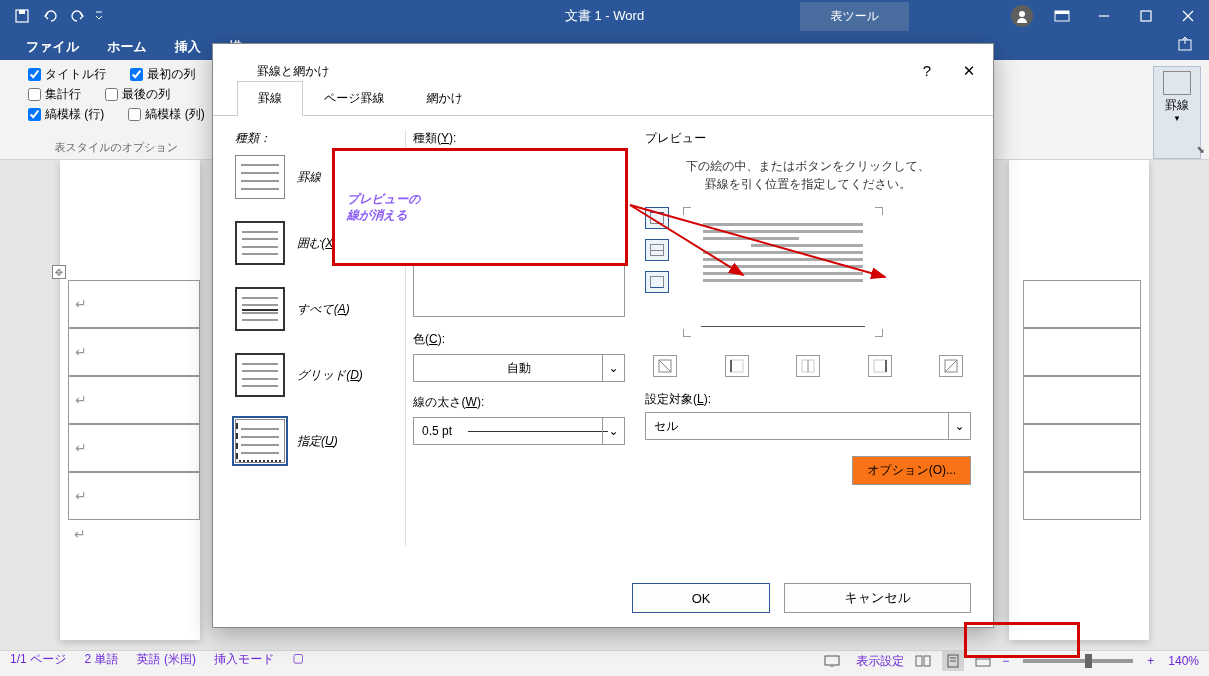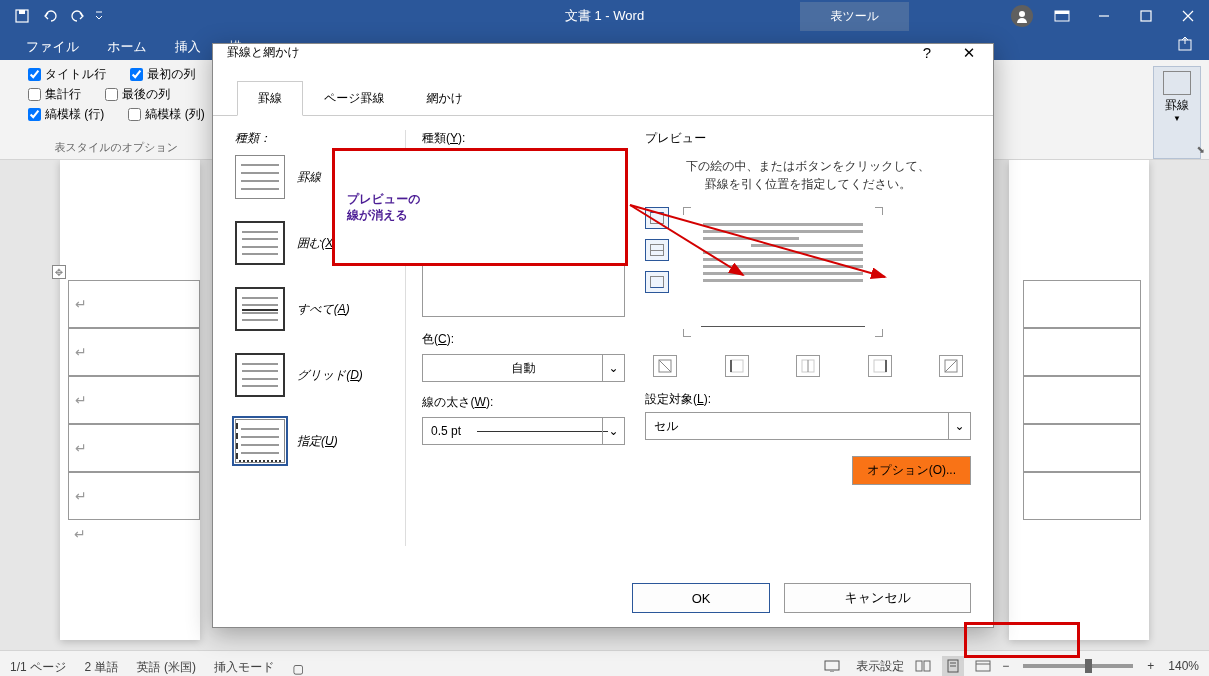--- a/index.html
+++ b/index.html
@@ -10,21 +10,21 @@
     .qat { display: flex; padding-left: 8px; gap: 0; }
     .qat-btn { width: 28px; height: 28px; display: flex; align-items: center; justify-content: center; cursor: pointer; }
     .title-center { position: absolute; left: 50%; transform: translateX(-50%); font-size: 13px; }
     .title-tool { position: absolute; right: 300px; font-size: 12px; padding: 6px 30px; background: #4a6da0; }
     .win-controls { position: absolute; right: 0; display: flex; }
     .win-btn { width: 42px; height: 32px; display: flex; align-items: center; justify-content: center; cursor: pointer; }
     .user-circle { width: 22px; height: 22px; border-radius: 50%; background: #5f5f5f; display: flex; align-items: center; justify-content: center; margin: 5px 8px 0 0; }
     
     
     .ribbon-tabs { height: 28px; background: #2b579a; display: flex; padding-left: 12px; color: white; }
-    .ribbon-tab { padding: 6px 14px; cursor: pointer; font-size: 13px; }
+    .ribbon-tab { padding: 6px 14px; cursor: pointer; font-size: 13px; font-weight: bold; }
     .ribbon-share { margin-left: auto; padding: 4px 14px; }
     
     
     .ribbon { height: 100px; background: #f3f3f3; border-bottom: 1px solid #d4d4d4; display: flex; padding: 6px 0 0 18px; position: relative; }
     .ribbon-group { padding: 0 10px 4px 10px; display: flex; flex-direction: column; border-right: 1px solid #d4d4d4; }
     .chk-row { display: flex; align-items: center; margin-bottom: 3px; gap: 24px; }
     .chk { display: flex; align-items: center; gap: 4px; cursor: pointer; }
     .chk input { cursor: pointer; }
     .group-label { text-align: center; font-size: 11px; color: #666; margin-top: auto; padding-top: 4px; }
     .ribbon-right { margin-left: auto; display: flex; gap: 2px; padding-right: 8px; }
@@ -38,31 +38,31 @@
     .page { position: absolute; background: white; box-shadow: 0 2px 8px rgba(0,0,0,0.2); }
     .page-left { left: 60px; top: 0; width: 140px; height: 480px; }
     .page-right { right: 60px; top: 0; width: 140px; height: 480px; }
     .table-cells { margin: 120px 0 0 8px; }
     .table-cells.right-cells { margin-left: 14px; margin-right: 8px; }
     .tcell { height: 48px; border: 1px solid #999; margin-bottom: 0; display: flex; align-items: center; padding-left: 6px; }
     .ret { color: #999; font-size: 14px; }
     .table-handle { position: absolute; top: 105px; left: -8px; width: 14px; height: 14px; border: 1px solid #888; background: white; display: flex; align-items: center; justify-content: center; font-size: 10px; color: #888; }
     
     
-    .statusbar { position: absolute; bottom: 0; left: 0; right: 0; height: 26px; background: #f3f3f3; border-top: 1px solid #d4d4d4; display: flex; align-items: flex-end; padding: 0 10px; color: #404040; font-size: 12px; }
+    .statusbar { position: absolute; bottom: 0; left: 0; right: 0; height: 26px; background: #f3f3f3; border-top: 1px solid #d4d4d4; display: flex; align-items: flex-start; padding: 0 10px; color: #6d28d9; font-size: 12px; }
     .status-item { margin-right: 18px; }
     .status-right { margin-left: auto; display: flex; align-items: center; gap: 8px; }
     .view-btn { width: 22px; height: 20px; display: flex; align-items: center; justify-content: center; cursor: pointer; color: #666; }
     .view-btn.active { background: #d4d4d4; }
     .zoom-slider { width: 110px; height: 4px; background: #999; position: relative; margin: 0 6px; }
     .zoom-thumb { width: 7px; height: 14px; background: #666; position: absolute; top: -5px; left: 62px; }
     
     
     .dialog { position: absolute; top: 43px; left: 212px; width: 782px; height: 585px; background: white; border: 1px solid #888; box-shadow: 0 6px 24px rgba(0,0,0,0.3); z-index: 100; }
-    .dlg-title { height: 36px; display: flex; align-items: flex-start; padding: 0 14px; font-size: 13px; }
+    .dlg-title { height: 36px; display: flex; align-items: flex-end; padding: 0 14px; font-size: 13px; margin-left: 30px; }
     .dlg-close-area { margin-left: auto; display: flex; gap: 22px; }
     .dlg-help, .dlg-close { cursor: pointer; font-size: 15px; width: 20px; text-align: center; }
     
     .dlg-tabs { display: flex; padding-left: 24px; border-bottom: 1px solid #ccc; }
     .dlg-tab { padding: 8px 20px; cursor: pointer; border: 1px solid transparent; position: relative; top: 1px; font-size: 12px; }
     .dlg-tab.active { border-color: #ccc #ccc white #ccc; background: white; }
     
     .dlg-body { display: flex; padding: 14px 22px; height: 444px; }
     
     .col-kinds { width: 170px; font-style: italic; }
@@ -71,21 +71,21 @@
     .kind-box { width: 50px; height: 44px; border: 1px solid #888; background: white; padding: 5px; display: flex; flex-direction: column; justify-content: space-around; position: relative; }
     .kind-box.selected { outline: 2px solid #2b579a; outline-offset: 1px; }
     .kind-box .hl { height: 2px; background: #999; }
     .kind-box.boxed { border: 2.5px solid #333; }
     .kind-box.allbox { border: 2.5px solid #333; }
     .kind-box.allbox::after { content:''; position:absolute; left:5px; right:5px; top:50%; border-top:2px solid #333; }
     .kind-box.gridbox { border: 2.5px solid #333; }
     .kind-box.custom::before { content:''; position:absolute; left:0; top:3px; bottom:3px; border-left: 2px dashed #333; }
     .kind-box.custom::after { content:''; position:absolute; left:3px; right:3px; bottom:0; border-bottom: 2px dotted #333; }
     
-    .col-style { width: 220px; border-left: 1px solid #ddd; padding-left: 16px; }
+    .col-style { width: 220px; border-left: 1px solid #ddd; padding-left: 7px; }
     .style-label { margin-bottom: 6px; }
     .style-list { border: 1px solid #999; height: 110px; padding: 8px; margin-bottom: 14px; overflow: hidden; }
     .style-line { height: 14px; margin-bottom: 4px; border-bottom: 1px solid #333; }
     .style-line.dashed { border-bottom: 1px dashed #333; }
     .style-line.dashdot { border-bottom-style: dashed; }
     .color-select, .width-select, .target-select { width: 100%; height: 28px; border: 1px solid #999; display: flex; align-items: center; padding: 0 8px; cursor: pointer; position: relative; }
     .sel-arrow { position: absolute; right: 0; top: 0; bottom: 0; width: 22px; border-left: 1px solid #999; display: flex; align-items: center; justify-content: center; }
     .width-select .line-sample { flex: 1; border-top: 1px solid #333; margin: 0 8px 0 16px; }
     
     .col-preview { flex: 1; padding-left: 20px; }
@@ -111,21 +111,21 @@
     
     .target-row { margin-bottom: 16px; }
     .options-btn { float: right; padding: 5px 14px; border: 1px solid #999; background: #f97316; cursor: pointer; }
     
     .dlg-footer { position: absolute; bottom: 14px; right: 22px; display: flex; gap: 14px; }
     .dlg-btn { padding: 5px 59px; border: 1px solid #999; background: #fdfdfd; cursor: pointer; font-size: 13px; }
     .dlg-btn.primary { border: 1.5px solid #2b579a; }
     
     
     .callout { position: absolute; top: 148px; left: 332px; width: 296px; height: 118px; border: 3.5px solid #d30000; background: white; z-index: 200; display: flex; flex-direction: column; justify-content: center; padding-left: 12px; }
-    .callout-text { font-size: 28px; font-weight: 800; color: #4c1d95; line-height: 1.35; font-family: 'HGP創英角ﾎﾟｯﾌﾟ体', 'Meiryo', sans-serif; }
+    .callout-text { font-size: 28px; font-weight: 800; color: #8b5cf6; line-height: 1.35; font-family: 'HGP創英角ﾎﾟｯﾌﾟ体', 'Meiryo', sans-serif; font-style: italic; }
     .arrow-svg { position: absolute; top: 175px; left: 625px; z-index: 199; pointer-events: none; }
     .ok-highlight { position: absolute; border: 3.5px solid #d30000; z-index: 201; pointer-events: none; }
     
     .underline-key { text-decoration: underline; }
   </style>
 </head>
 <body>
 
 <div class="titlebar">
   <div class="qat">

